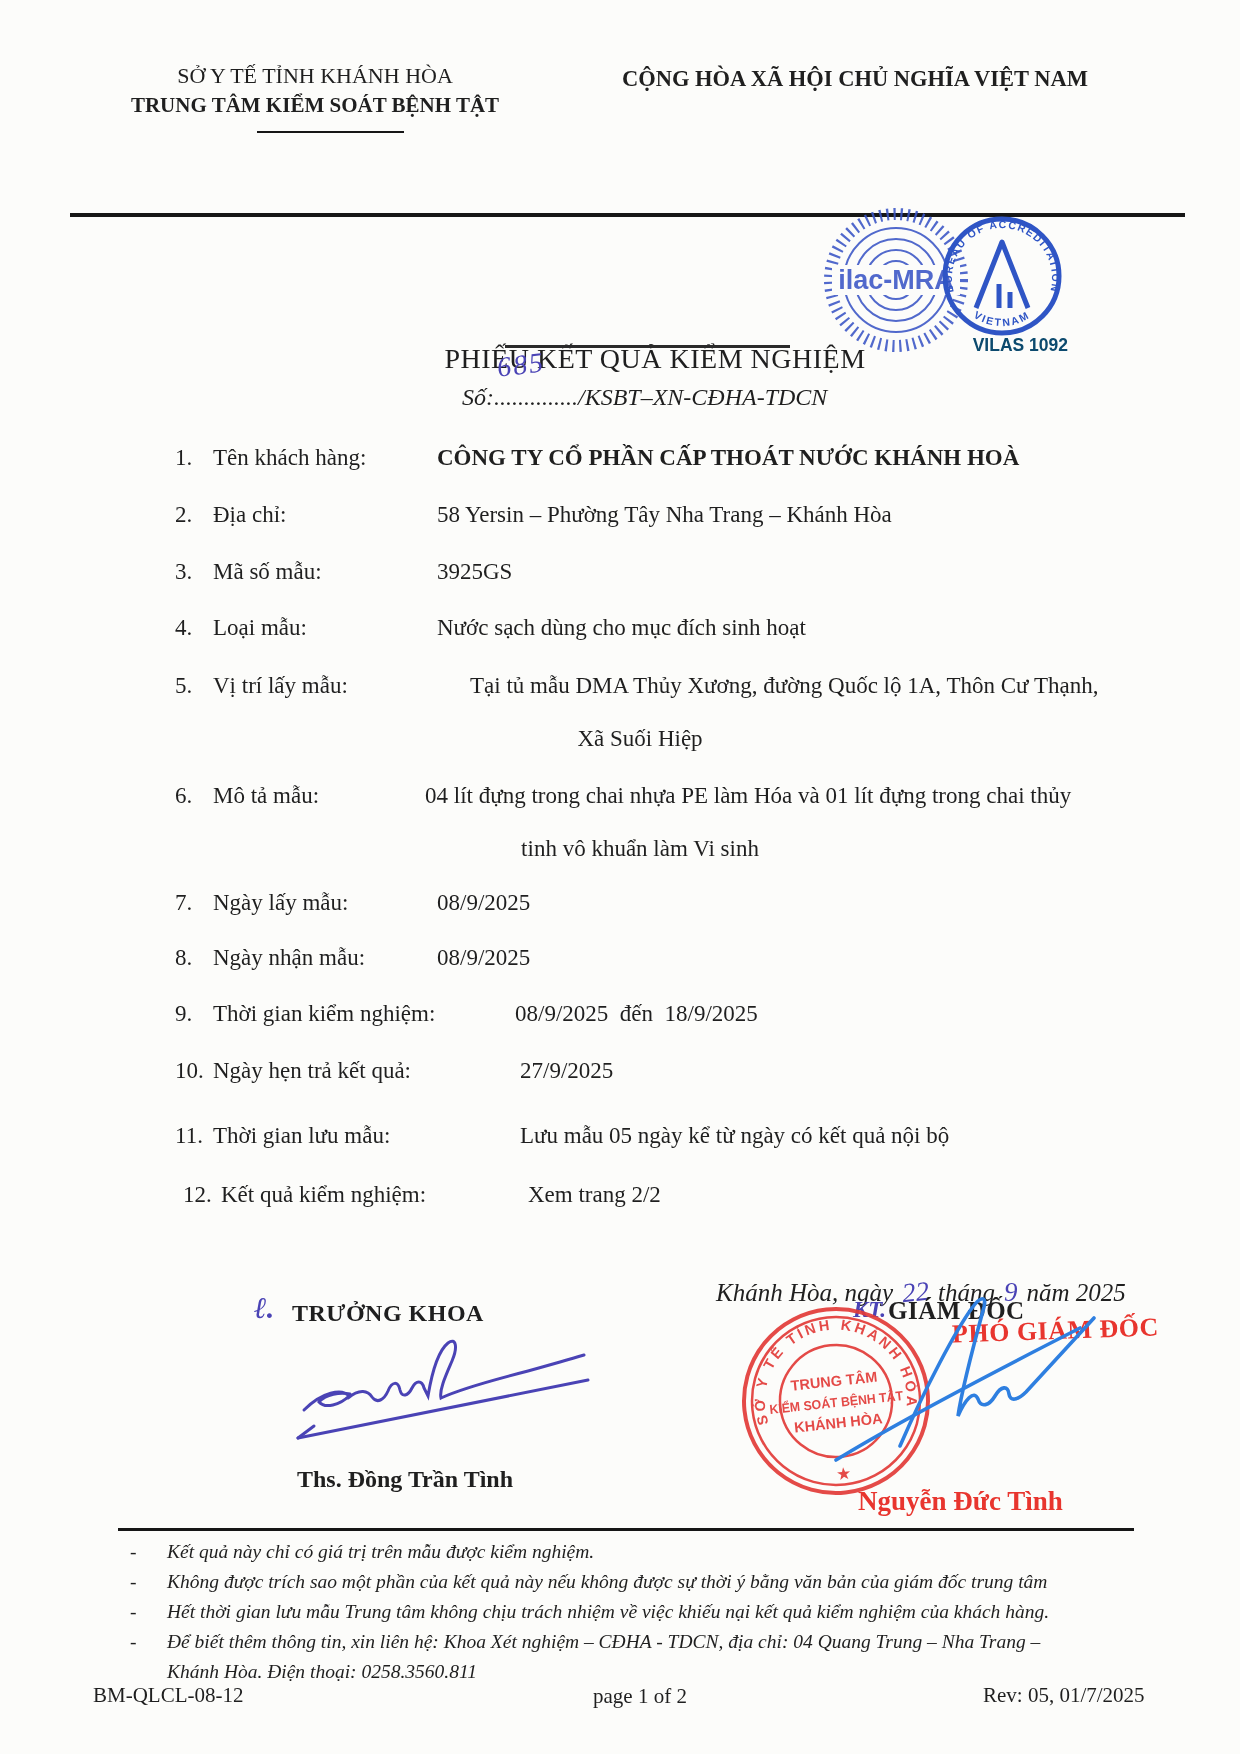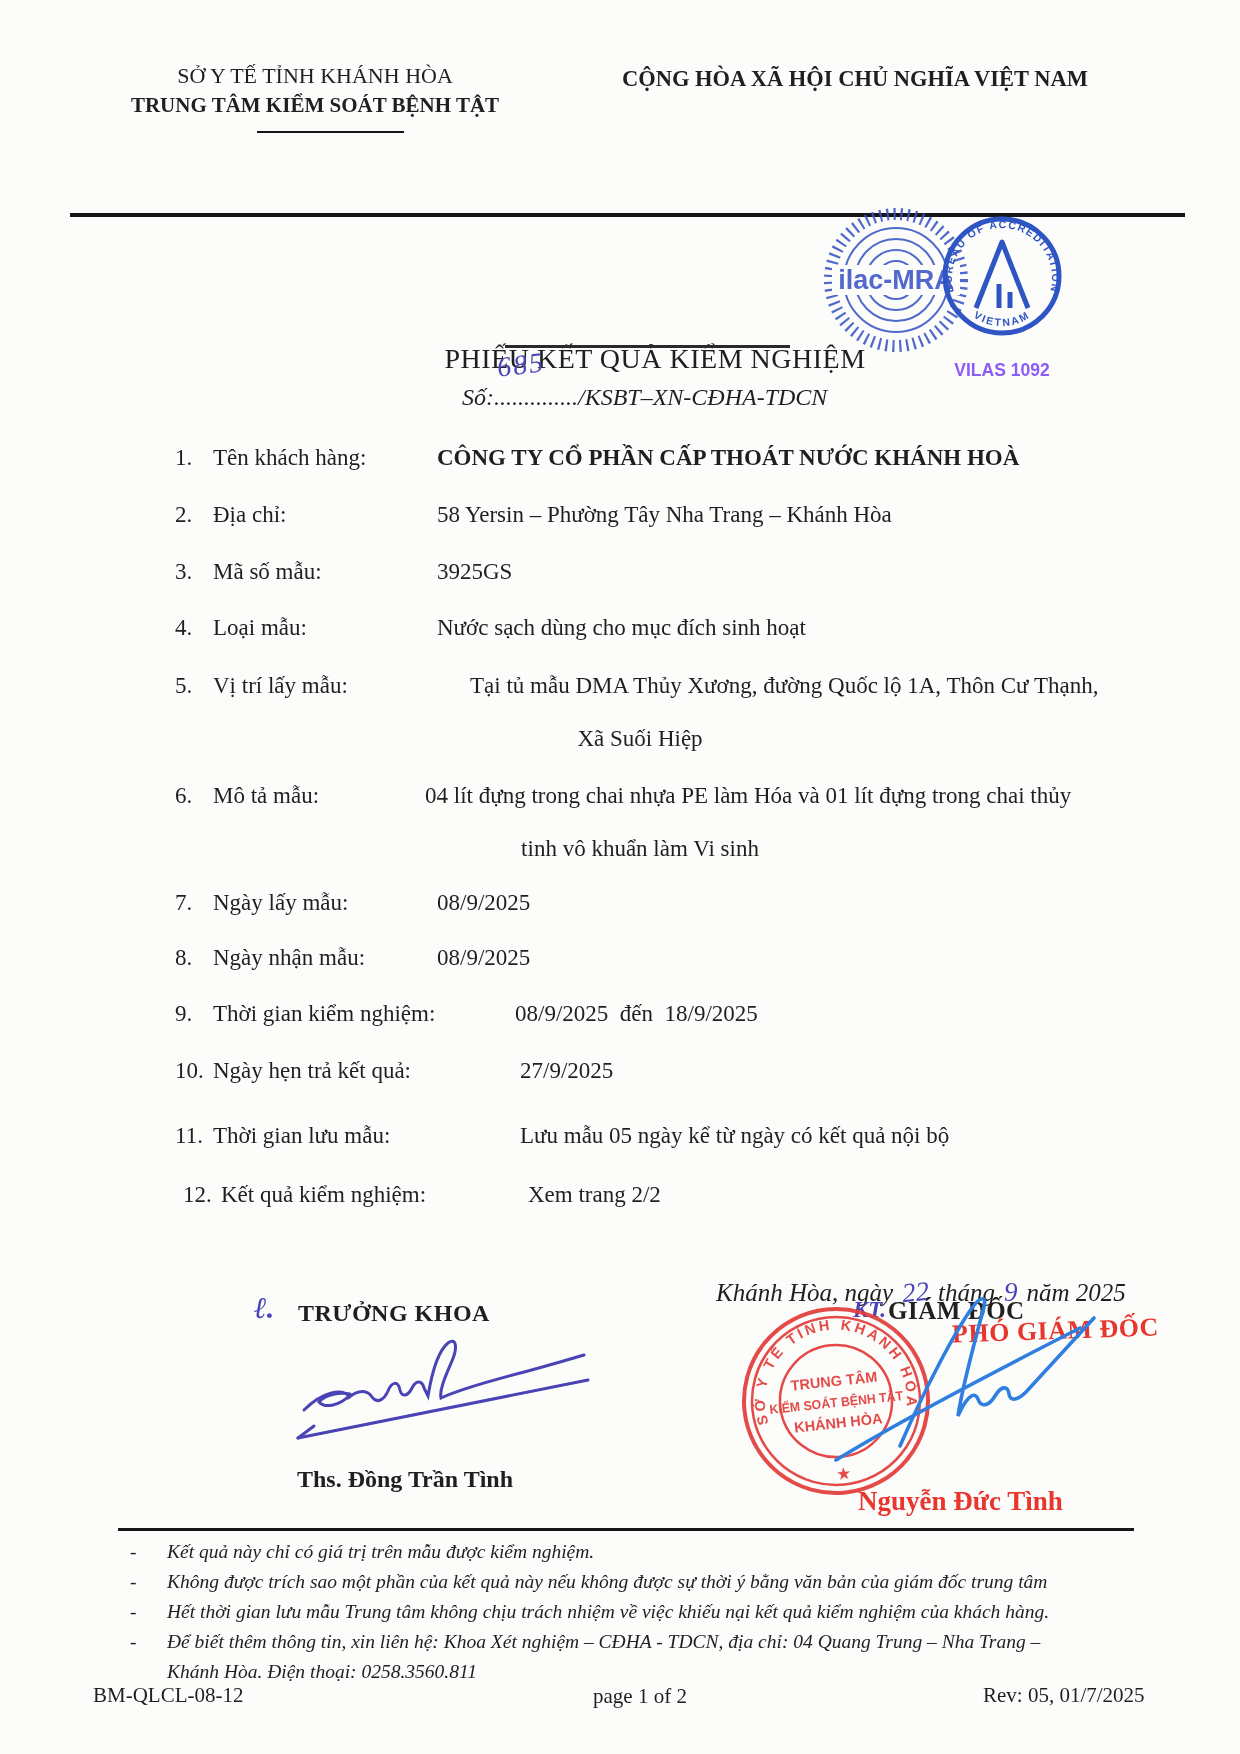--- a/index.html
+++ b/index.html
@@ -65,21 +65,21 @@
     <circle r="57" fill="none" stroke="#2f55c5" stroke-width="5"></circle>
     <text fill="#2f55c5" font-family="Liberation Sans, sans-serif" font-size="10.5" font-weight="bold" letter-spacing="1.5">
       <textPath href="#arcTop" startOffset="50%" text-anchor="middle">BUREAU OF ACCREDITATION</textPath>
     </text>
     <text fill="#2f55c5" font-family="Liberation Sans, sans-serif" font-size="10.5" font-weight="bold" letter-spacing="2">
       <textPath href="#arcBot" startOffset="50%" text-anchor="middle">VIETNAM</textPath>
     </text>
     <path d="M -26,32 L 0,-34 L 26,32" fill="none" stroke="#2f55c5" stroke-width="5" stroke-linejoin="round"></path>
     <path d="M -3,32 V 8 M 8,32 V 16" fill="none" stroke="#2f55c5" stroke-width="5"></path>
   </svg>
-  <div class="abs ctr b sans" style="left:936px;top:360px;width:132px;font-size:17.5px;color:#8b5cf6;">VILAS 1092</div>
+  <div class="abs ctr b sans" style="left:936px;top:335px;width:132px;font-size:17.5px;color:#0c4a6e;text-align:right;">VILAS 1092</div>
 
   <div class="abs ctr" id="title" style="left:335px;top:299px;width:640px;">PHIẾU KẾT QUẢ KIỂM NGHIỆM</div>
   <div class="abs rule" style="left:505px;top:345px;width:285px;height:3px;background:#2a2a2a;"></div>
 
   <div class="abs" id="so-line" style="left:462px;top:364px;">
     <span>Số:</span><span>..............</span><span>/KSBT–XN-CĐHA-TDCN</span>
   </div>
   <div class="abs hand" style="left:497px;top:349px;font-size:28px;transform:rotate(-7deg);letter-spacing:2px;">685</div>
 
   <div id="items">
@@ -101,21 +101,21 @@
 
   <div class="abs" id="dateline" style="left:716px;top:1241px;margin-top:36px;">
     <span>Khánh Hòa, ngày</span>
     <span class="hand" style="font-size:27px;transform:rotate(-6deg);">22</span>
     <span>tháng</span>
     <span class="hand" style="font-size:27px;">9</span>
     <span>năm 2025</span>
   </div>
 
   <div class="abs hand b" style="left:254px;top:1291px;font-size:30px;">ℓ.</div>
-  <div class="abs b" style="left:298px;top:1300px;font-size:24px;letter-spacing:.5px;">TRƯỞNG KHOA</div>
+  <div class="abs b" style="left:292px;top:1300px;font-size:24px;letter-spacing:.5px;">TRƯỞNG KHOA</div>
   <svg class="abs" style="left:288px;top:1330px;" width="312" height="122" viewBox="0 0 312 122">
     <g fill="none" stroke="#4a43b5" stroke-width="3" stroke-linecap="round">
       <path d="M16,80 C34,62 54,58 61,66 C52,75 37,79 31,72 C38,64 52,62 62,64"></path>
       <path d="M60,68 C72,58 80,61 84,67 C89,74 96,70 100,61 C104,51 110,51 112,60 C114,68 120,66 124,58 C128,50 134,50 136,58 L140,66 C144,42 150,21 160,13 C168,7 170,17 164,31 C158,45 151,60 153,68 C170,60 205,50 240,41 C258,36 276,31 296,25"></path>
       <path d="M10,108 L300,50"></path>
       <path d="M10,108 L26,96"></path>
     </g>
   </svg>
   <div class="abs ctr b" style="left:240px;top:1466px;width:330px;font-size:24px;">Ths. Đồng Trần Tình</div>
 

